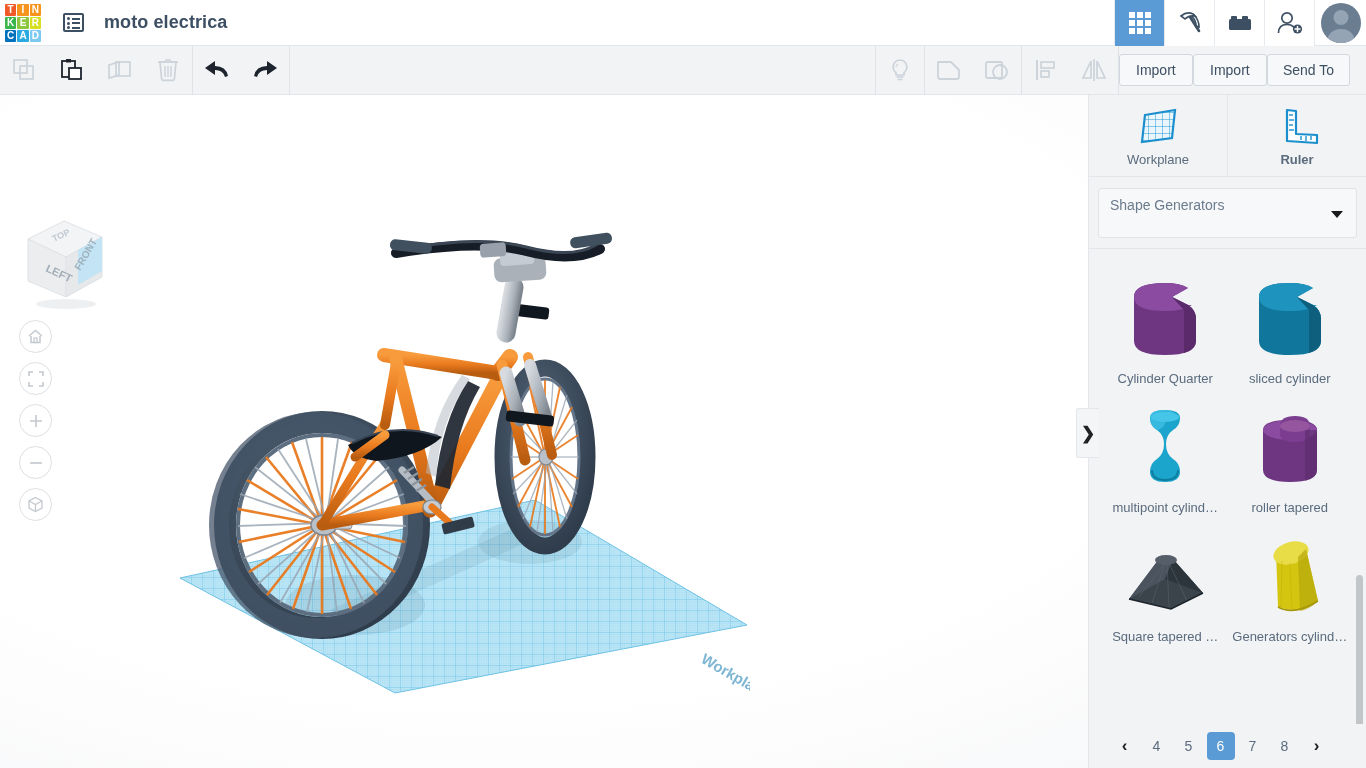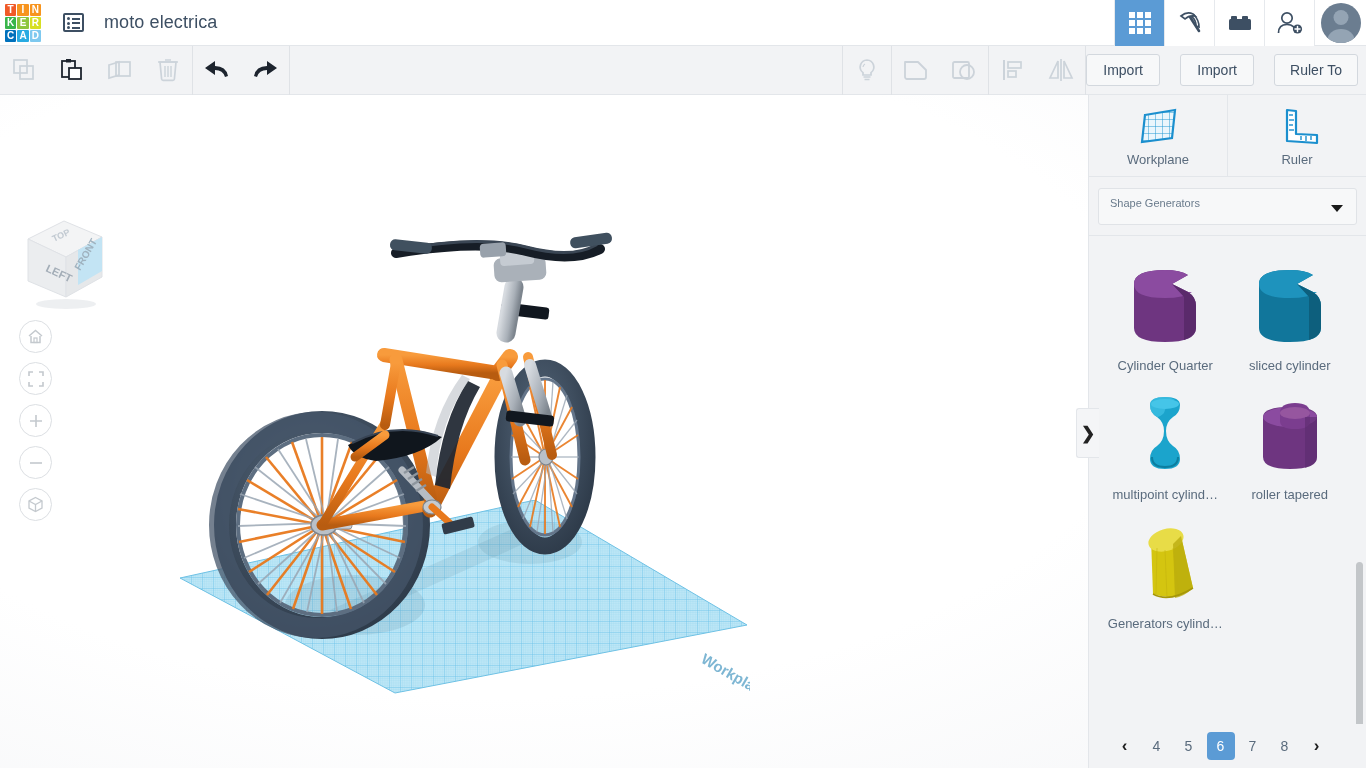--- a/index.html
+++ b/index.html
@@ -45,21 +45,21 @@
   .menu-icon i:nth-child(3) { top: 11px; }
   .menu-icon b {
     position: absolute; left: 7px; width: 8px; height: 2px;
     background: #3d4f63;
   }
   .menu-icon b:nth-of-type(1) { top: 2.5px; }
   .menu-icon b:nth-of-type(2) { top: 7px; }
   .menu-icon b:nth-of-type(3) { top: 11.5px; }
   .doc-title {
     margin-left: 12px; font-size: 18px; color: #3d4f63;
-    font-weight: 400; letter-spacing: .1px;
+    font-weight: 700; letter-spacing: .1px;
   }
   .topbar-right {
     margin-left: auto; display: flex; align-items: center; height: 46px;
   }
   .tb-icon {
     width: 50px; height: 46px; display: flex; align-items: center;
     justify-content: center; border-left: 1px solid #e6e9ed;
     cursor: pointer; background: #fff;
   }
   .tb-icon.active { background: #5b9bd5; }
@@ -92,21 +92,21 @@
     display: flex; align-items: center;
   }
   .tgroup { display: flex; align-items: center; height: 49px; }
   .tsep { width: 1px; height: 49px; background: #dfe2e6; }
   .tbtn {
     width: 48px; height: 49px; display: flex; align-items: center;
     justify-content: center; cursor: pointer;
   }
   .tbtn.disabled { cursor: default; }
   .spacer { flex: 1 1 auto; }
-  .actions { display: flex; align-items: center; gap: 20px; padding-right: 8px; }
+  .actions { display: flex; align-items: center; gap: 0; padding-right: 16px; }
   .abtn {
     height: 32px; min-width: 74px; padding: 0 15px;
     border: 1px solid #d3d8de; border-radius: 3px; background: #f7f8f9;
     color: #3d4f63; font-size: 14px; font-family: "Liberation Sans", sans-serif;
     display: flex; align-items: center; justify-content: center; cursor: pointer;
   }
 
   
   .canvas {
     position: absolute; top: 95px; left: 0; width: 1088px; height: 673px;
@@ -150,29 +150,29 @@
     display: flex; flex-direction: column;
   }
   .panel-top {
     display: flex; height: 82px; border-bottom: 1px solid #e3e6ea;
     background: #f2f3f5;
   }
   .ptool {
     flex: 1; display: flex; flex-direction: column; align-items: center;
     justify-content: center; gap: 7px; cursor: pointer;
   }
-  .ptool + .ptool { border-left: 1px solid #e3e6ea; }
+  .ptool + .ptool { border-left: 1px solid #e3e6ea; font-weight: bold; }
   .ptool-label { font-size: 13px; color: #5a6b7d; }
 
   .gen-wrap { padding: 11px 9px 10px 9px; border-bottom: 1px solid #e3e6ea; }
   .gen-select {
     border: 1px solid #e0e3e7; border-radius: 3px; background: #f7f8f9;
     padding: 8px 11px 9px 11px; position: relative; cursor: pointer;
   }
-  .gen-caption { font-size: 11px; color: #6a7b8c; margin-bottom: 6px; }
+  .gen-caption { font-size: 14px; color: #6a7b8c; margin-bottom: 15px; }
   .gen-value { font-size: 16px; color: #4a5b6d; }
   .gen-caret {
     position: absolute; right: 13px; top: 50%; margin-top: -2px;
     width: 0; height: 0; border-left: 6px solid transparent;
     border-right: 6px solid transparent; border-top: 7px solid #1a1a1a;
   }
 
   .shapes-area { flex: 1; position: relative; overflow: hidden; }
   .shapes-grid {
     display: grid; grid-template-columns: 1fr 1fr;
@@ -361,21 +361,21 @@
           <path d="M18 4 L18 21 L26 21 Z" fill="none" stroke="#ccd3da" stroke-width="1.7"></path>
           <path d="M15 2 v22" stroke="#ccd3da" stroke-width="1.7"></path>
         </svg>
       </div>
     </div>
     <div class="tsep"></div>
 
     <div class="actions">
       <div class="abtn">Import</div>
       <div class="abtn">Import</div>
-      <div class="abtn">Ruler To</div>
+      <div class="abtn">Send To</div>
     </div>
   </div>
 
   <div class="canvas">
     <div class="canvas-bg"></div>
 
     <svg class="workplane" viewBox="0 0 570 195">
       <defs>
         <pattern id="wpgrid" width="11" height="11" patternUnits="userSpaceOnUse">
           <path d="M11 0 L0 0 0 11" fill="none" stroke="#5fbde6" stroke-width="0.7"></path>
@@ -701,20 +701,38 @@
               <path d="M16 26 Q16 16 43 16 Q70 16 70 26 L70 66 Q70 78 43 78 Q16 78 16 66 Z" fill="#6e3580"></path>
               <ellipse cx="43" cy="26" rx="27" ry="10" fill="#8b4ba0"></ellipse>
               <path d="M33 22 Q33 12 48 12 Q63 12 63 22 L63 30 Q63 38 48 38 Q33 38 33 30 Z" fill="#7b3d8f"></path>
               <ellipse cx="48" cy="22" rx="15" ry="6" fill="#96569f"></ellipse>
               <path d="M58 26 L70 26 L70 66 Q70 74 58 77 Z" fill="#5a2a6b" opacity=".55"></path>
             </svg>
           </div>
           <div class="shape-name">roller tapered</div>
         </div>
 
+        <div class="shape-cell">
+          <div class="shape-thumb">
+            <svg width="92" height="92" viewBox="0 0 92 92">
+              <path d="M10 66 L40 26 Q46 22 54 26 L84 60 L52 76 Z" fill="#3b434b"></path>
+              <path d="M10 66 L40 26 Q46 22 54 26 L46 46 Z" fill="#4b545e"></path>
+              <path d="M46 46 L54 26 L84 60 Z" fill="#2c343c"></path>
+              <ellipse cx="47" cy="27" rx="11" ry="5" fill="#555e69"></ellipse>
+              <g stroke="#5b646f" stroke-width=".9" opacity=".6">
+                <line x1="46" y1="30" x2="20" y2="64"></line>
+                  <line x1="46" y1="30" x2="33" y2="70"></line>
+                <line x1="48" y1="30" x2="50" y2="74"></line>
+                  <line x1="50" y1="30" x2="68" y2="68"></line>
+              </g>
+              <path d="M10 66 L52 76 L84 60" fill="none" stroke="#1d242b" stroke-width="1.6"></path>
+            </svg>
+          </div>
+          <div class="shape-name">Square tapered …</div>
+        </div>
 
         <div class="shape-cell">
           <div class="shape-thumb">
             <svg width="92" height="96" viewBox="0 0 92 96">
               <path d="M32 20 Q46 10 62 18 L74 70 Q58 84 34 76 Z" fill="#d4c510"></path>
               <path d="M32 20 Q46 10 62 18 Q52 30 42 32 Q34 28 32 20 Z" fill="#e6d93b"></path>
               <ellipse cx="47" cy="22" rx="18" ry="11" fill="#e8dc47" transform="rotate(-16 47 22)"></ellipse>
               <path d="M62 18 L74 70 Q66 78 56 80 L54 26 Z" fill="#b8a90c" opacity=".75"></path>
               <g stroke="#bfaf0d" stroke-width=".9" opacity=".55">
                 <line x1="38" y1="30" x2="37" y2="76"></line>

